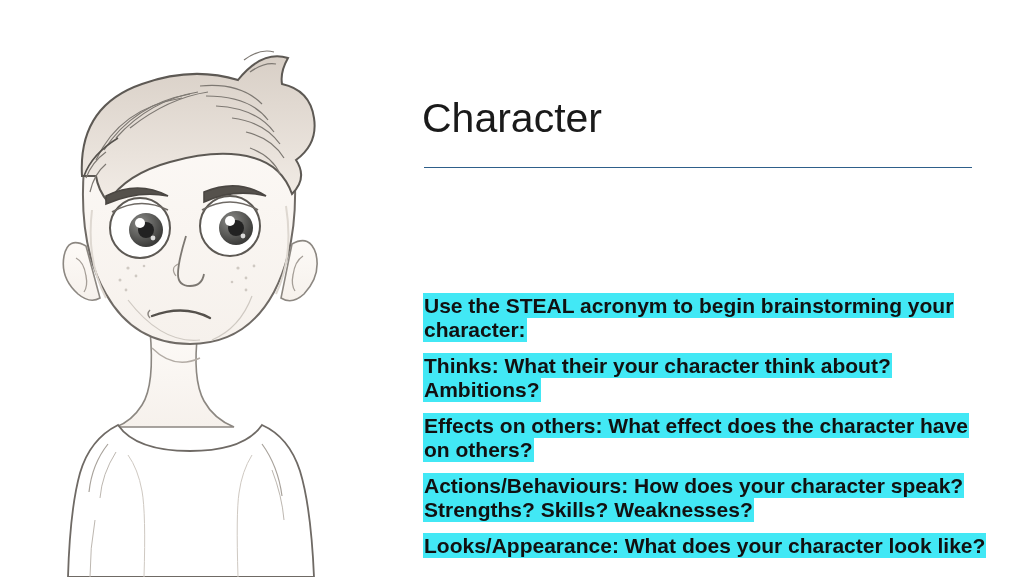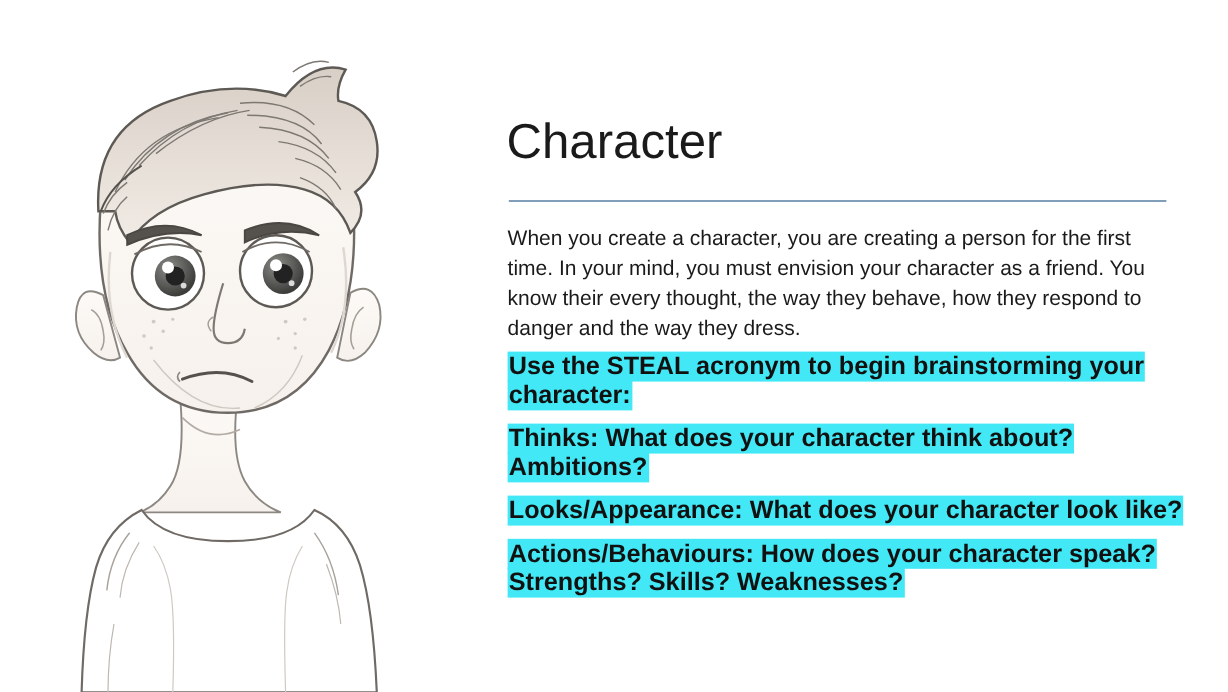--- a/index.html
+++ b/index.html
@@ -196,23 +196,23 @@
       </g>
 
       <path d="M92 210 q-6 50 14 88" fill="none" stroke="#ded8d1" stroke-width="2"></path>
       <path d="M286 206 q8 50 -10 88" fill="none" stroke="#ded8d1" stroke-width="2"></path>
     </svg>
   </div>
 
   <div class="content">
     <div class="title">Character</div>
     <div class="rule" style="background: rgb(46, 95, 138);"></div>
-    <div class="intro">When you create a character, you are creating a person for the first time. In your mind, you must envision your character as a friend. You know their every thought, the way they behave, how they respond to danger and the way they dress.</div>
 
     <div class="steal-list">
       <div class="steal-item"><span class="hl" style="background: rgb(66, 232, 245);">Use the STEAL acronym to begin brainstorming your character:</span></div>
-      <div class="steal-item"><span class="hl" style="background: rgb(66, 232, 245);">Thinks: What does your character think about? Ambitions?</span></div>
+      <div class="steal-item"><span class="hl" style="background: rgb(66, 232, 245);">Thinks: What their your character think about? Ambitions?</span></div>
+      <div class="steal-item wrap"><span class="hl" style="background: rgb(66, 232, 245);">Effects on others: What effect does the character have on others?</span></div>
+      <div class="steal-item wrap"><span class="hl" style="background: rgb(66, 232, 245);">Actions/Behaviours: How does your character speak? Strengths? Skills? Weaknesses?</span></div>
       <div class="steal-item"><span class="hl" style="background: rgb(66, 232, 245);">Looks/Appearance: What does your character look like?</span></div>
-      <div class="steal-item wrap"><span class="hl" style="background: rgb(66, 232, 245);">Actions/Behaviours: How does your character speak? Strengths? Skills? Weaknesses?</span></div>
     </div>
   </div>
 
 </div>
 
 </body></html>

